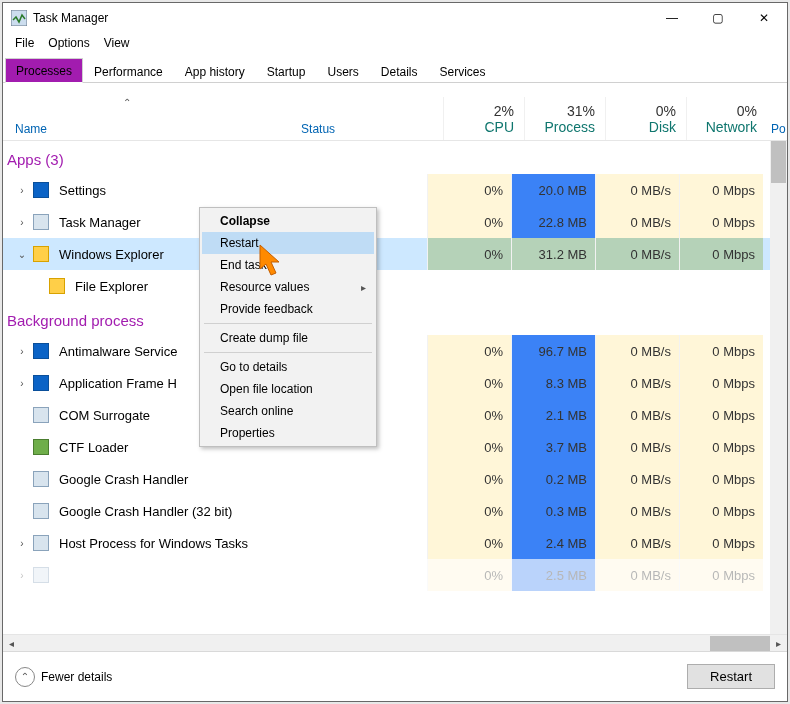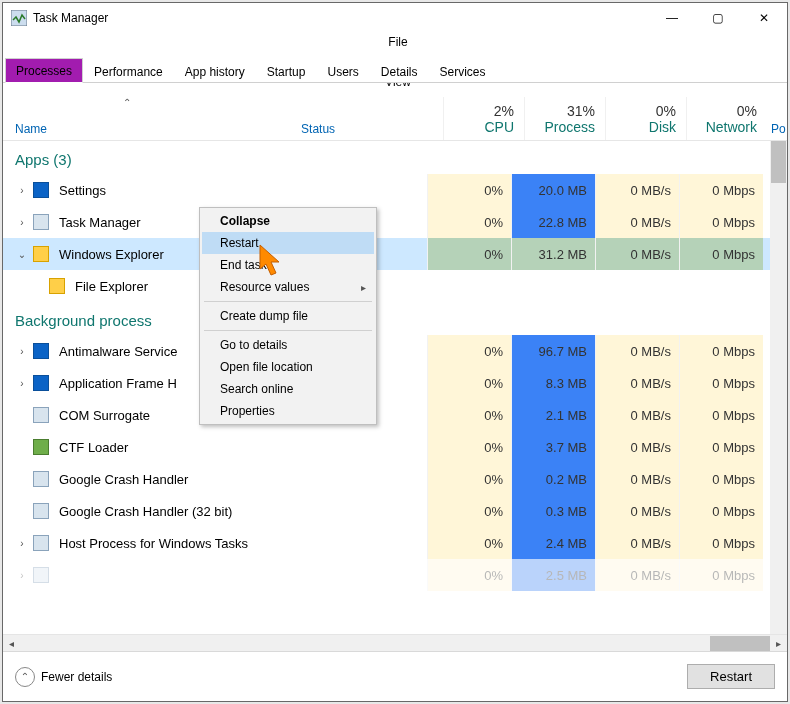--- a/index.html
+++ b/index.html
@@ -3,35 +3,35 @@
 <meta charset="utf-8">
 <style>
 * { margin:0; padding:0; box-sizing:border-box; font-family:"Segoe UI",Arial,sans-serif; font-size:12px; }
 html,body { width:790px; height:704px; overflow:hidden; background:#e8e8e8; }
 .window { width:786px; height:700px; margin:2px; background:#fff; border:1px solid #686868; display:flex; flex-direction:column; }
 .titlebar { height:30px; display:flex; align-items:center; padding-left:8px; background:#fff; }
 .titlebar svg.appicon { width:16px; height:16px; margin-right:6px; }
 .title-text { flex:1; font-size:12px; color:#000; }
 .win-controls { display:flex; }
 .win-btn { width:46px; height:30px; display:flex; align-items:center; justify-content:center; color:#000; }
-.menubar { height:20px; display:flex; align-items:center; padding-left:6px; gap:2px;flex-direction:column; }
+.menubar { height:20px; display:flex; align-items:center; padding-left:6px; gap:2px; }
 .menubar span { padding:2px 6px; font-size:12px; color:#000; }
 .tabs { display:flex; align-items:flex-end; padding-left:2px; margin-top:4px; border-bottom:1px solid #d0d0d0; background:#fff; }
 .tab { padding:5px 10px 4px 10px; font-size:12px; color:#000; border:1px solid transparent; border-bottom:none; position:relative; top:1px; }
 .tab.active { border:1px solid #d0d0d0; border-bottom:1px solid #fff; background:#a21caf; }
 .header-row { display:flex; height:44px; border-bottom:1px solid #e6e6e6; align-items:stretch; margin-top:14px; }
 .col { display:flex; flex-direction:column; justify-content:center; padding:2px 10px 2px 4px; font-size:12px; }
 .col-name { width:272px; padding-left:12px; color:#0064b3; justify-content:flex-end; padding-bottom:4px; position:relative; }
 .sort-caret { position:absolute; top:0; left:120px; font-size:10px; color:#555; }
 .col-status { width:152px; color:#0064b3; justify-content:flex-end; padding-bottom:4px;margin-left:33px; }
 .col-num { width:84px; text-align:right; align-items:flex-end; border-left:1px solid #f0f0f0; }
 .col-num .pct { font-size:14px; color:#333; }
 .col-num .lbl { font-size:14px; color:#0f766e; }
 .listarea { flex:1; overflow:hidden; position:relative; }
-.group-hdr { padding:10px 0 6px 12px; font-size:15px; color:#0f766e; }
+.group-hdr { padding:10px 0 6px 4px; font-size:15px; color:#a21caf; }
 .row { display:flex; align-items:center; height:32px; }
 .row .ncell { display:flex; align-items:center; width:424px; height:32px; padding-left:12px; gap:4px; position:relative; z-index:1; }
 .chev { width:14px; display:inline-flex; justify-content:center; color:#555; font-size:10px; }
 .rlabel { font-size:13px; color:#000; }
 .row .mcell { width:84px; height:32px; display:flex; align-items:center; justify-content:flex-end; padding-right:8px; font-size:13px; color:#333; border-left:1px solid #f2f2f2; }
 .row.sel { background:#cde8ff; }
 .row.sel .ncell { z-index:3; }
 .cpu-bg { background:#fff6d8; }
 .mem-bg { background:#3b82f6; }
 .disk-bg { background:#fff6d8; }
@@ -278,20 +278,21 @@
     </div>
 
     <div class="ctxmenu">
       <div class="ctxitem bold">Collapse</div>
       <div class="ctxitem hover">Restart</div>
       <div class="ctxitem">End task</div>
       <div class="ctxitem">
           <span>Resource values</span>
           <span class="arrow">▸</span>
         </div>
+      <div class="ctxitem">Provide feedback</div>
       <div class="ctxitem sep"></div>
       <div class="ctxitem">Create dump file</div>
       <div class="ctxitem sep"></div>
       <div class="ctxitem">Go to details</div>
       <div class="ctxitem">Open file location</div>
       <div class="ctxitem">Search online</div>
       <div class="ctxitem">Properties</div>
     </div>
 
     <svg class="cursor" width="32" height="38" viewBox="0 0 32 38">

